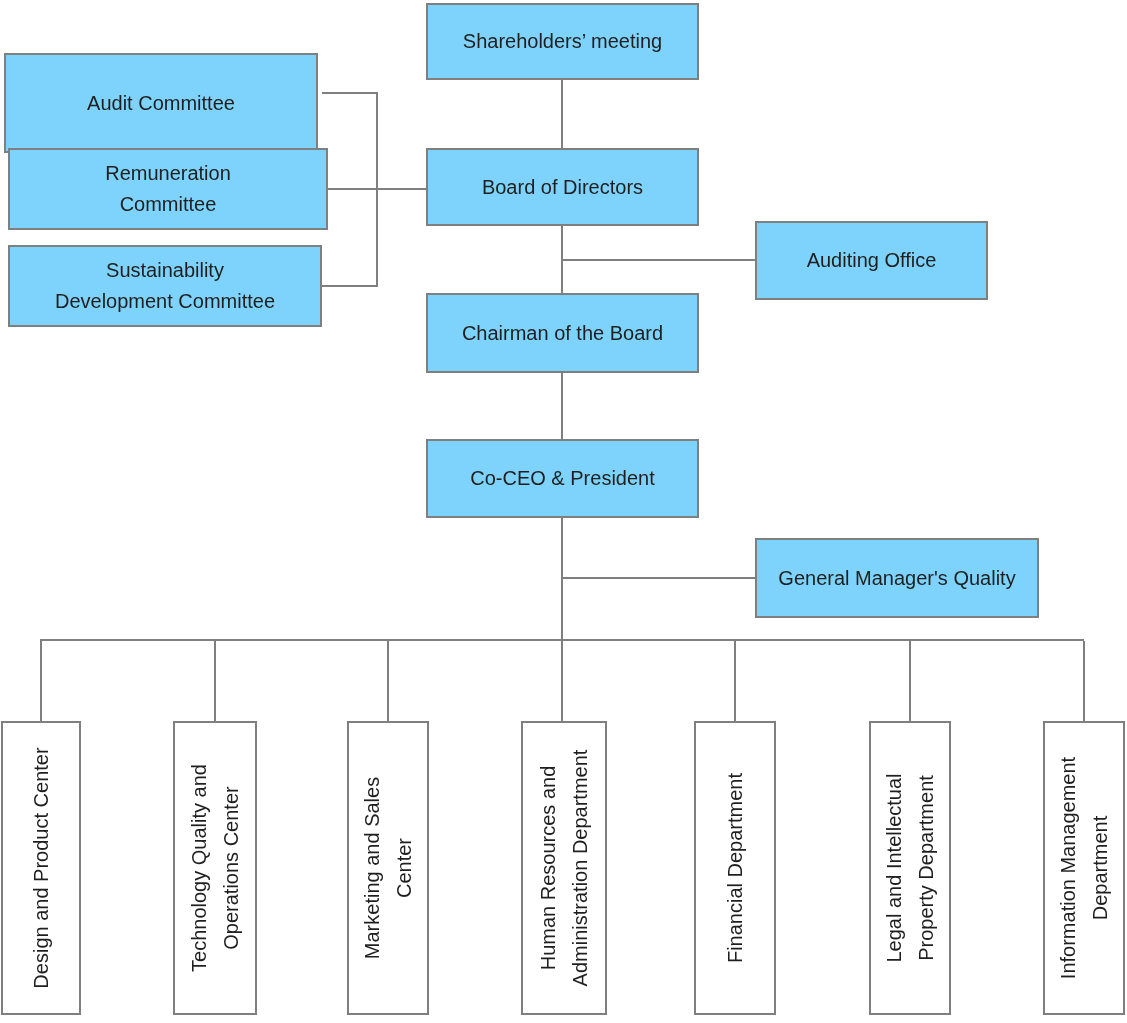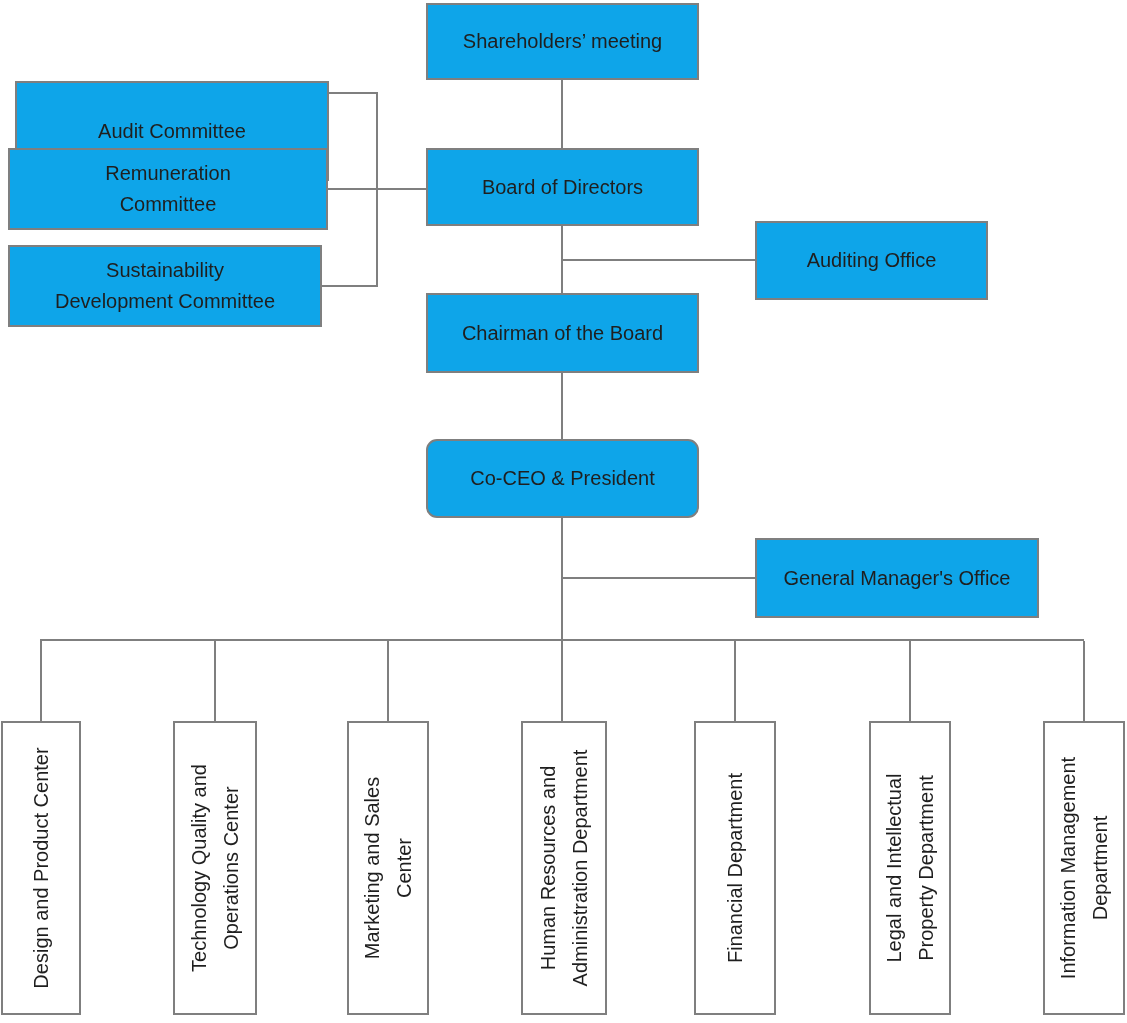--- a/index.html
+++ b/index.html
@@ -9,21 +9,21 @@
     height: 1023px;
     background: #ffffff;
     overflow: hidden;
     font-family: "Liberation Sans", sans-serif;
     color: #1f1f1f;
   }
   .node {
     position: absolute;
     box-sizing: border-box;
     border: 2px solid #7f7f7f;
-    background: #0ea5e9;
+    background: #7dd3fc;
     display: flex;
     align-items: center;
     justify-content: center;
     text-align: center;
     font-size: 20px;
     line-height: 1.55;
   }
   .box-label { white-space: pre-line; display: block; }
   .vnode {
     position: absolute;
@@ -39,27 +39,27 @@
     white-space: pre-line;
     text-align: center;
     font-size: 20px;
     line-height: 1.6;
     width: max-content;
   }
   .line { position: absolute; background: #7f7f7f; }
 
   
   .p-shareholders   { left: 426px; top: 3px;   width: 273px; height: 77px; }
-  .p-audit          { left: 15px;   top: 53px;  width: 314px; height: 100px; margin-top: 28px; }
+  .p-audit          { left: 4px;   top: 53px;  width: 314px; height: 100px; }
   .p-remuneration   { left: 8px;   top: 148px; width: 320px; height: 82px; }
   .p-sustainability { left: 8px;   top: 245px; width: 314px; height: 82px; text-align: center; }
   .p-board          { left: 426px; top: 148px; width: 273px; height: 78px; text-align: center; }
   .p-auditing       { left: 755px; top: 221px; width: 233px; height: 79px; }
   .p-chairman       { left: 426px; top: 293px; width: 273px; height: 80px; text-align: center; }
-  .p-coceo          { left: 426px; top: 439px; width: 273px; height: 79px; border-radius: 11px; }
+  .p-coceo          { left: 426px; top: 439px; width: 273px; height: 79px; }
   .p-gm             { left: 755px; top: 538px; width: 284px; height: 80px; }
   .p-d1 { left: 1px;    top: 721px; width: 80px; height: 294px; }
   .p-d2 { left: 173px;  top: 721px; width: 84px; height: 294px; }
   .p-d3 { left: 347px;  top: 721px; width: 82px; height: 294px; }
   .p-d4 { left: 521px;  top: 721px; width: 86px; height: 294px; }
   .p-d5 { left: 694px;  top: 721px; width: 82px; height: 294px; }
   .p-d6 { left: 869px;  top: 721px; width: 82px; height: 294px; }
   .p-d7 { left: 1043px; top: 721px; width: 82px; height: 294px; }
 
   
@@ -124,21 +124,21 @@
   <div class="node p-auditing">
     <span class="box-label">Auditing Office</span>
   </div>
   <div class="node p-chairman">
     <span class="box-label">Chairman of the Board</span>
   </div>
   <div class="node p-coceo">
     <span class="box-label">Co-CEO &amp; President</span>
   </div>
   <div class="node p-gm">
-    <span class="box-label">General Manager's Office</span>
+    <span class="box-label">General Manager's Quality</span>
   </div>
 
   <div class="vnode p-d1">
     <span class="vlabel">Design and Product Center</span>
   </div>
   <div class="vnode p-d2">
     <span class="vlabel">Technology Quality and
 Operations Center</span>
   </div>
   <div class="vnode p-d3">

